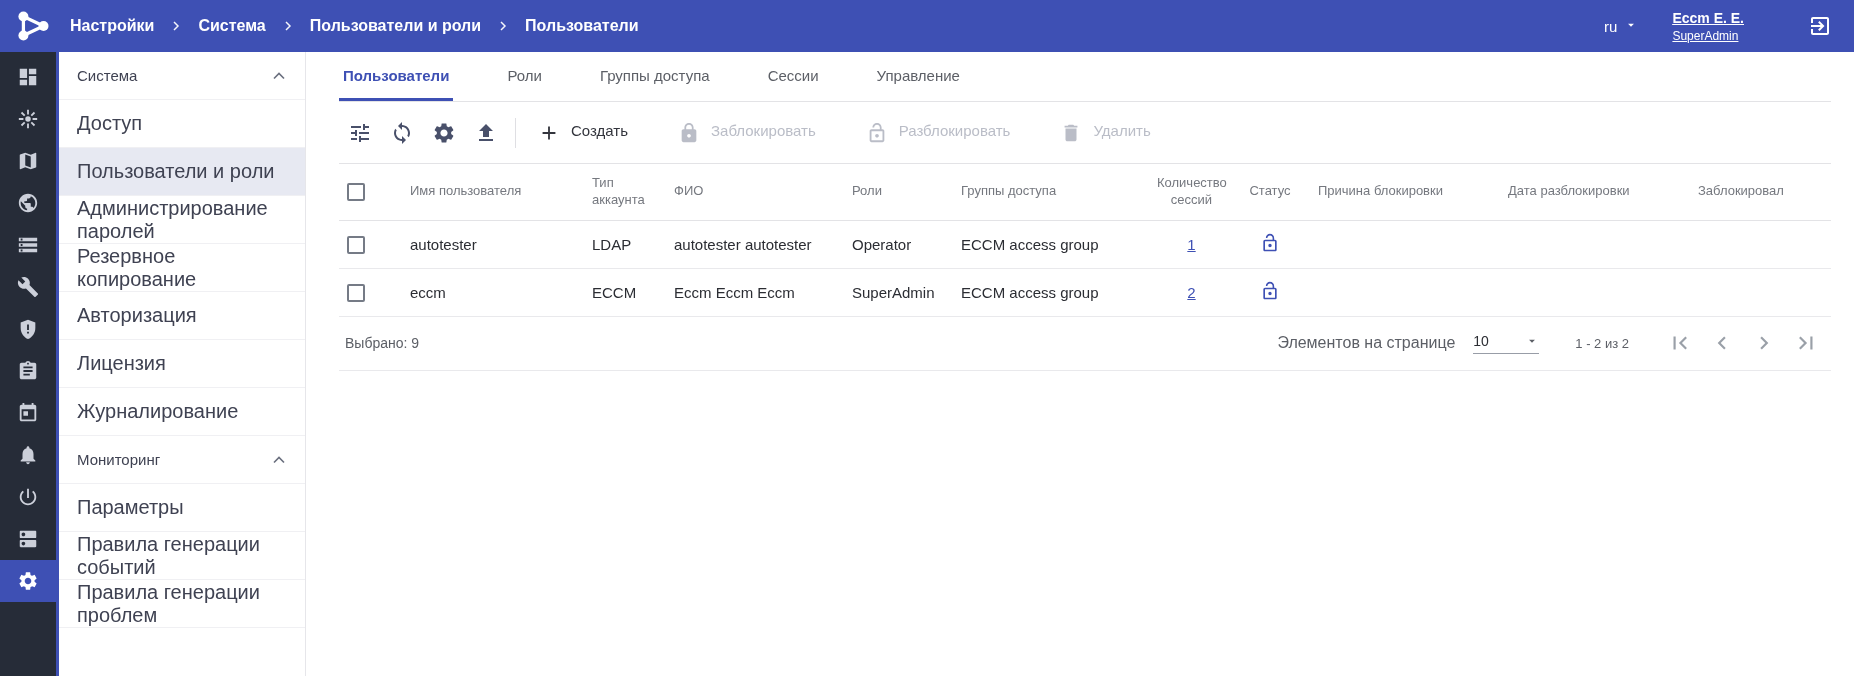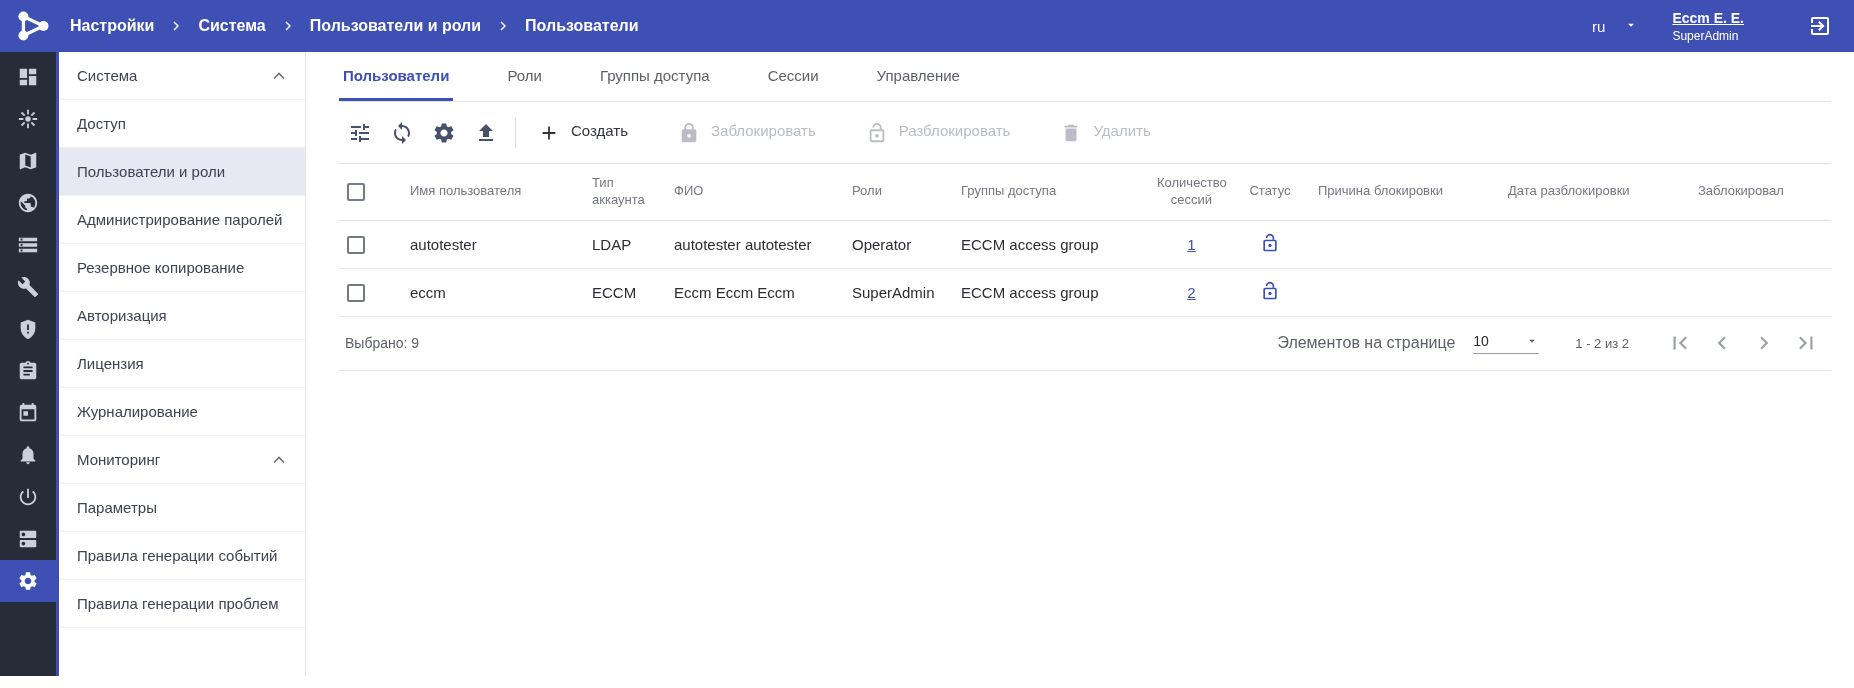--- a/index.html
+++ b/index.html
@@ -6,42 +6,42 @@
   html, body { width: 1854px; height: 688px; overflow: hidden; }
   body { font-family: "Liberation Sans", sans-serif; background: #ffffff; color: #2b2d33; }
 
   
   .topbar { height: 52px; background: #3e50b4; display: flex; align-items: center; padding: 0 22px 0 10px; color: #fff; }
   .logo { width: 46px; height: 46px; display: flex; align-items: center; justify-content: center; margin-right: 14px; cursor: pointer; }
   .breadcrumb { display: flex; align-items: center; gap: 14px; font-size: 16px; font-weight: bold; }
   .crumb { cursor: pointer; white-space: nowrap; }
   .sep svg { width: 16px; height: 16px; display: block; opacity: .95; }
   .topbar-right { margin-left: auto; display: flex; align-items: center; }
-  .lang { display: flex; gap: 19px; font-size: 15px; cursor: pointer; }
+  .lang { display: flex; gap: 7px; font-size: 15px; cursor: pointer; }
   .lang svg { width: 14px; height: 14px; display: block; }
-  .user { margin-left: 34px; cursor: pointer; }
+  .user { margin-left: 34px; cursor: pointer; text-decoration: underline; }
   .user-name { font-size: 14px; font-weight: bold; text-decoration: underline; }
   .user-role { font-size: 12px; margin-top: 3px; }
   .logout-btn { margin-left: 64px; background: none; border: none; color: #fff; cursor: pointer; display: flex; }
   .logout-btn svg { width: 24px; height: 24px; display: block; }
 
   
   .shell { display: flex; height: 624px; }
 
   
   .rail { width: 56px; background: #262c38; display: flex; flex-direction: column; padding-top: 4px; flex: none; }
   .rail-item { height: 42px; display: flex; align-items: center; justify-content: center; color: #ccd0da; cursor: pointer; background: none; border: none; }
   .rail-item svg { width: 22px; height: 22px; display: block; }
   .rail-item.active { background: #3e50b4; color: #fff; }
 
   
   .sidebar { width: 250px; flex: none; background: #fff; border-left: 3px solid #3e50b4; border-right: 1px solid #e6e6ea; overflow: hidden; }
   .section-header { height: 48px; display: flex; align-items: center; justify-content: space-between; padding: 0 16px 0 18px; font-size: 15px; color: #3f4252; cursor: pointer; border-bottom: 1px solid #f0f0f3; }
   .section-header svg { width: 20px; height: 20px; color: #6a6f7e; display: block; }
-  .side-item { height: 48px; display: flex; align-items: center; padding: 0 10px 0 18px; font-size: 15px; color: #3f4252; border-bottom: 1px solid #f0f0f3; cursor: pointer; }
+  .side-item { height: 48px; display: flex; align-items: center; padding: 0 10px 0 18px; font-size: 20px; color: #3f4252; border-bottom: 1px solid #f0f0f3; cursor: pointer; }
   .side-item.selected { background: #e7e9f2; }
 
   
   .content { flex: 1; padding-left: 33px; }
   .card-w { width: 1492px; }
 
   .tabs { height: 50px; display: flex; align-items: stretch; border-bottom: 1px solid #e3e3e6; }
   .tab { margin-right: 50px; padding: 0 4px; font-size: 15px; color: #5c5f66; cursor: pointer; display: flex; align-items: center; border-bottom: 3px solid transparent; }
   .tab.active { color: #3e50b4; font-weight: bold; border-bottom-color: #3e50b4; }
 

